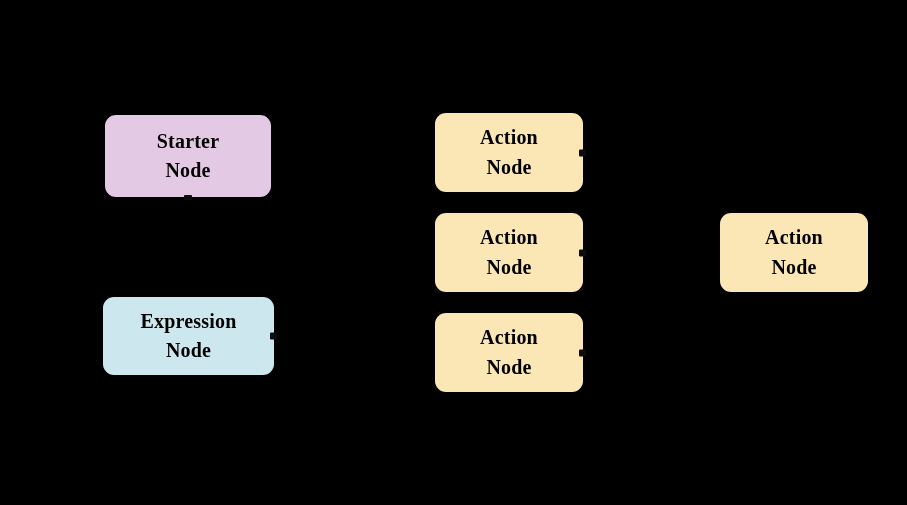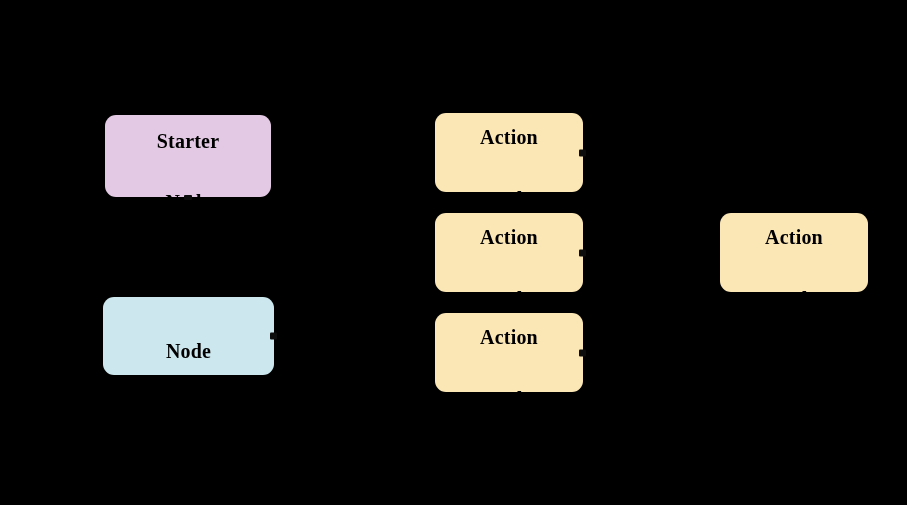--- a/index.html
+++ b/index.html
@@ -27,21 +27,20 @@
     font-weight: bold;
     font-size: 20px;
     line-height: 1.46;
     color: #000000;
     letter-spacing: 0.2px;
     user-select: none;
   }
   .node .line {
     display: block;
     white-space: nowrap;
-    margin-top: 32px;
   }
   
   .port {
     position: absolute;
     width: 7px;
     height: 7px;
     background: #0d0d0d;
     border-radius: 1px;
   }
   .port-right {
@@ -60,20 +59,21 @@
 </head>
 <body>
 
 <div id="canvas" style="background: rgb(0, 0, 0);">
     <div class="node" style="left: 105px; top: 115px; width: 166px; height: 82px; background: rgb(228, 201, 228); color: rgb(0, 0, 0);">
       <span class="line">Starter</span>
       <span class="line">Node</span>
       <span class="port port-bottom"></span>
     </div>
     <div class="node" style="left: 103px; top: 297px; width: 171px; height: 78px; background: rgb(204, 231, 238); color: rgb(0, 0, 0);">
+      <span class="line">Expression</span>
       <span class="line">Node</span>
       <span class="port port-right"></span>
     </div>
     <div class="node" style="left: 435px; top: 113px; width: 148px; height: 79px; background: rgb(251, 230, 182); color: rgb(0, 0, 0);">
       <span class="line">Action</span>
       <span class="line">Node</span>
       <span class="port port-right"></span>
     </div>
     <div class="node" style="left: 435px; top: 213px; width: 148px; height: 79px; background: rgb(251, 230, 182); color: rgb(0, 0, 0);">
       <span class="line">Action</span>

